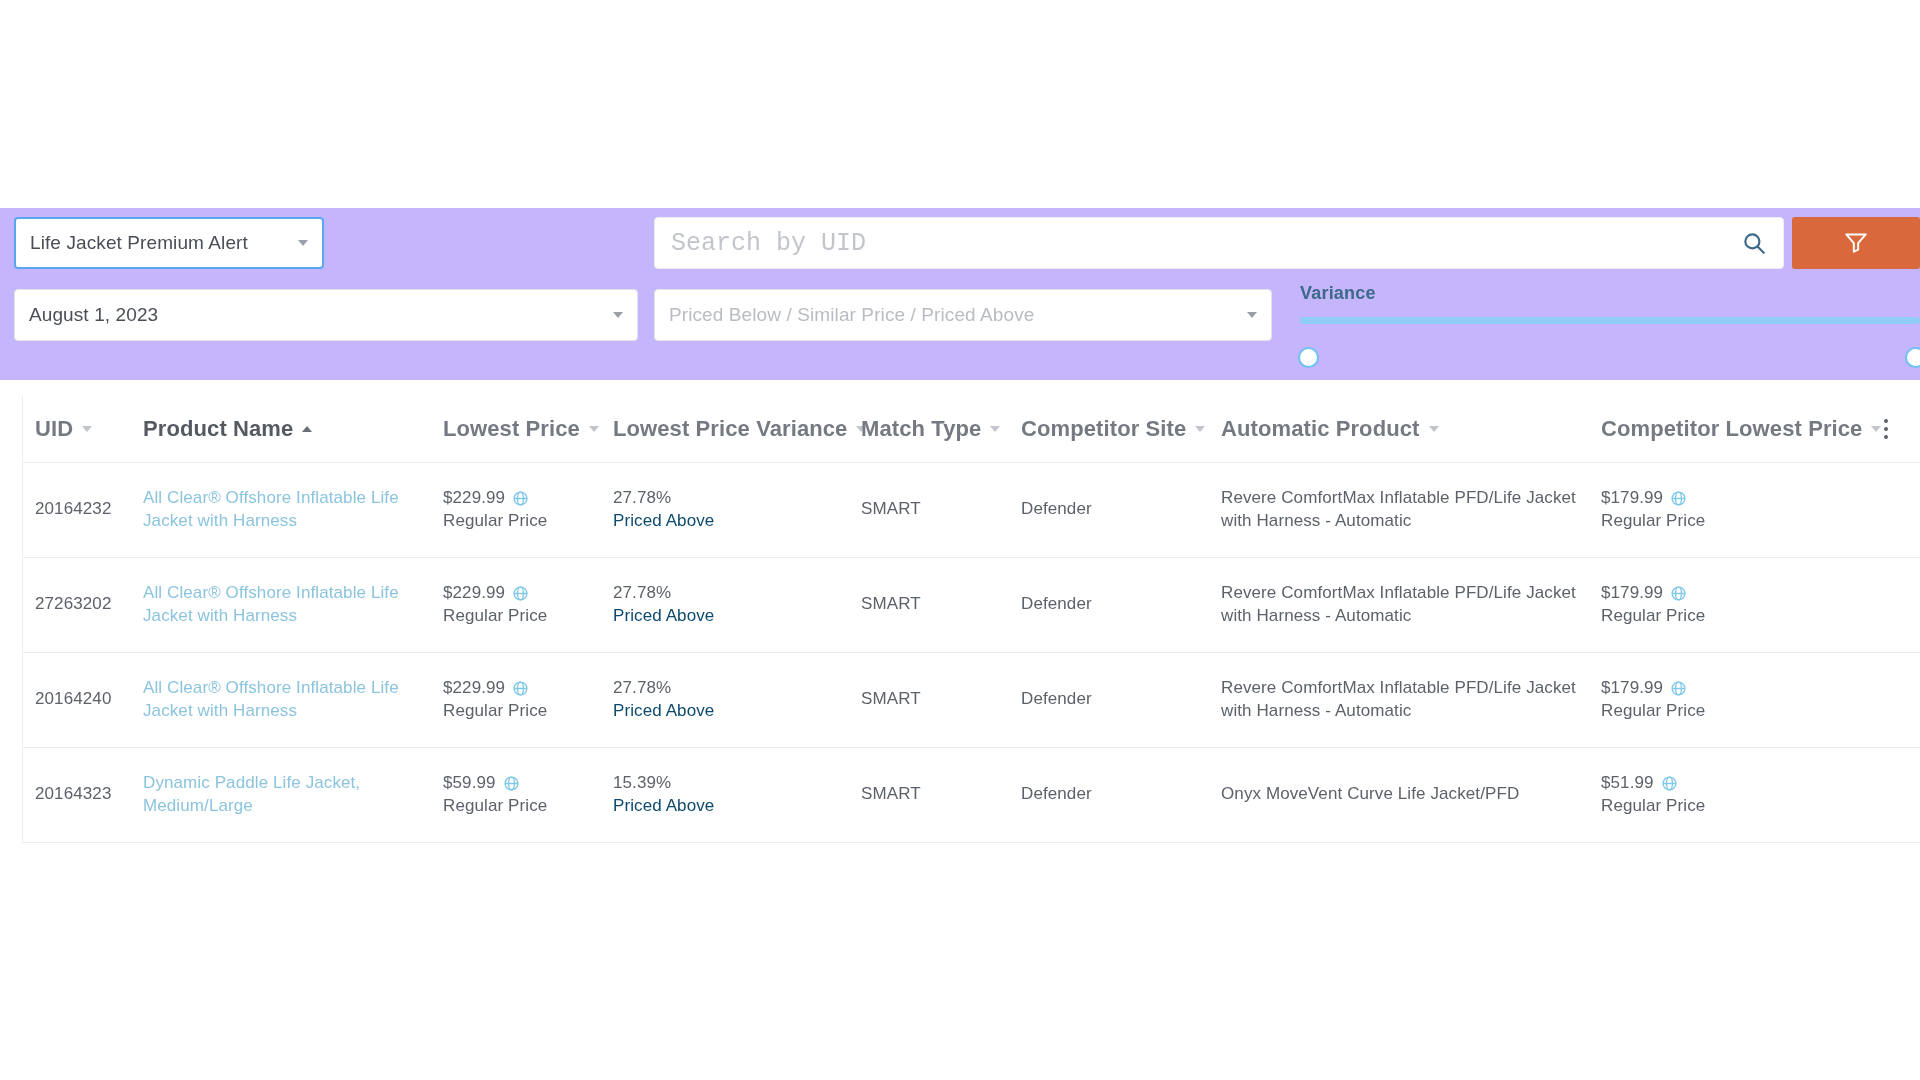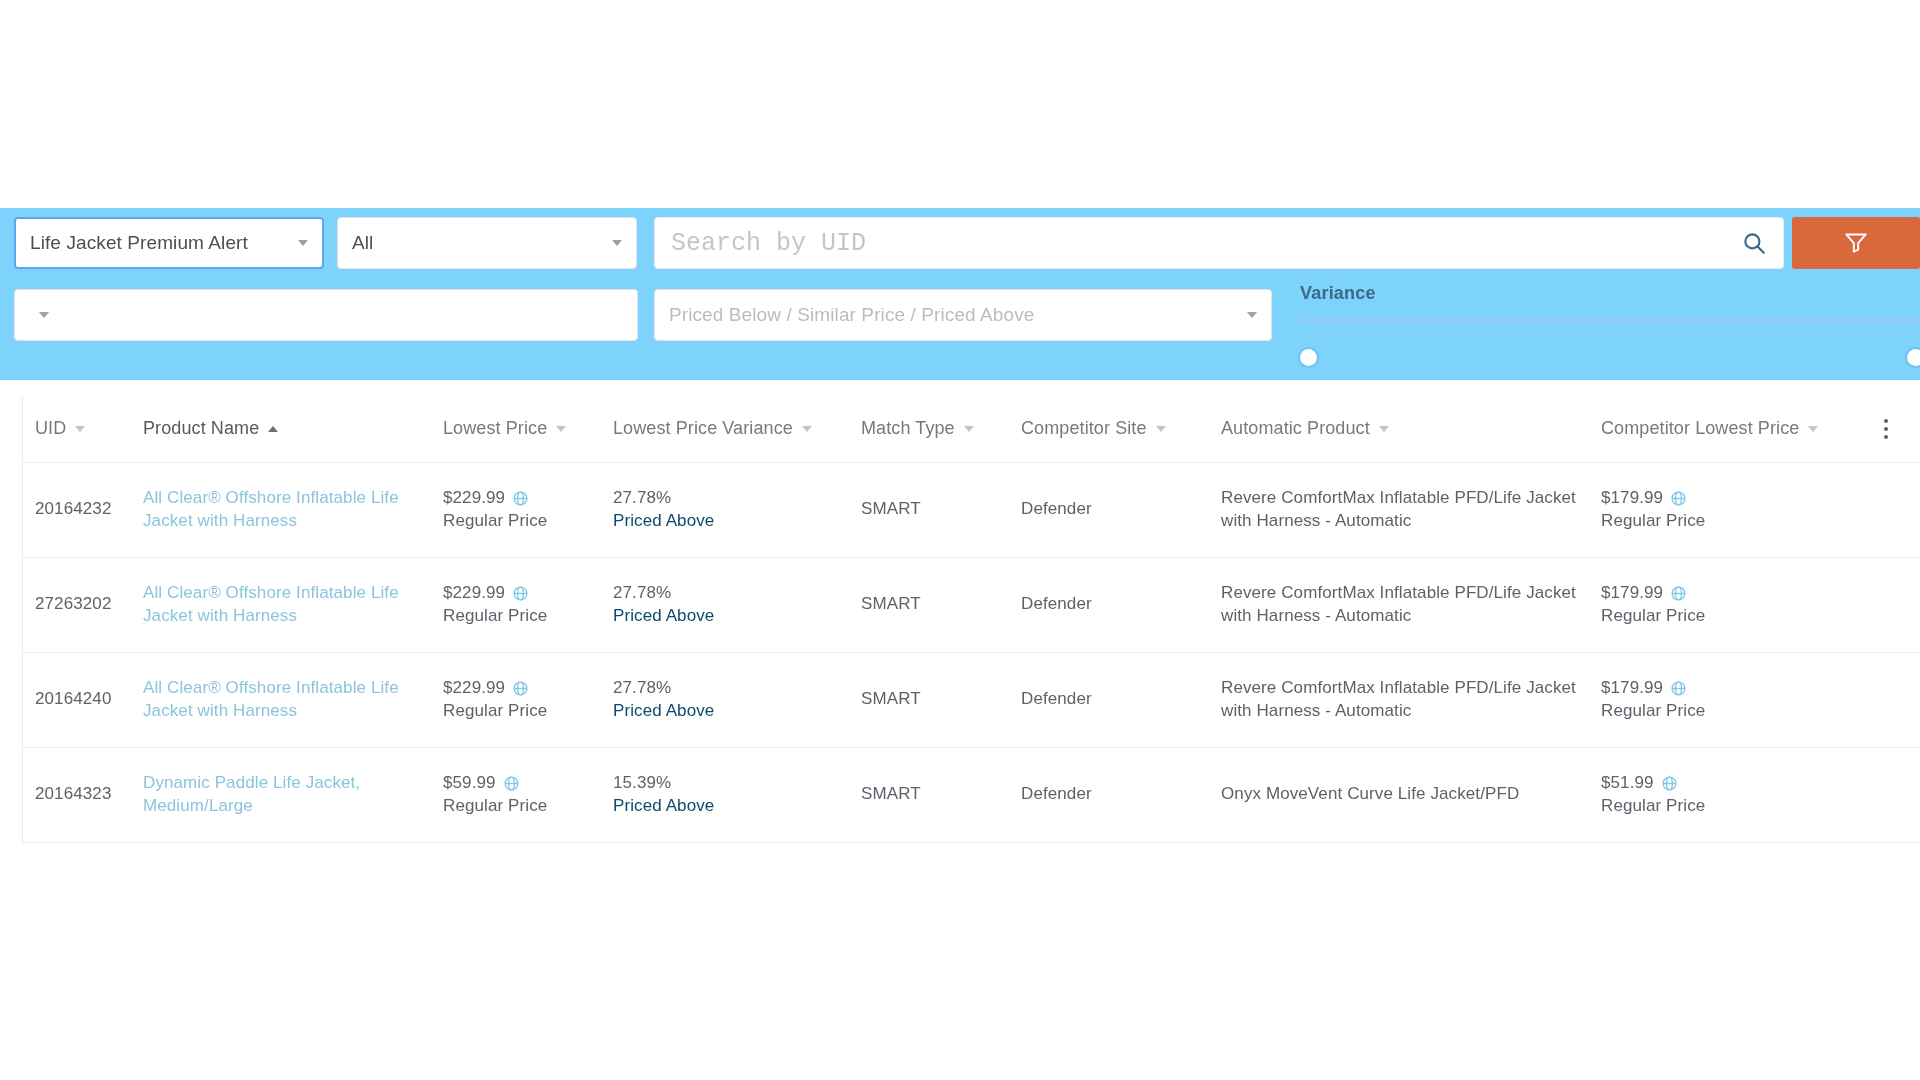--- a/index.html
+++ b/index.html
@@ -18,21 +18,21 @@
     background: #ffffff;
   }
 
   
   .toolbar {
     position: absolute;
     left: 0;
     top: 208px;
     width: 1920px;
     height: 172px;
-    background: #7dd3fc;
+    background: #c4b5fd;
   }
 
   .toolbar-row1 {
     position: absolute;
     left: 0; top: 0;
     width: 1920px; height: 70px;
   }
   .toolbar-row2 {
     position: absolute;
     left: 0; top: 72px;
@@ -163,22 +163,22 @@
   table.grid {
     width: 1898px;
     border-collapse: collapse;
     table-layout: fixed;
   }
 
   table.grid thead th {
     height: 66px;
     text-align: left;
     vertical-align: middle;
-    font-size: 18px;
-    font-weight: normal;
+    font-size: 22px;
+    font-weight: bold;
     color: #757a82;
     border-bottom: 1px solid #ececec;
     padding: 0;
     white-space: nowrap;
     letter-spacing: 0.1px;
   }
   table.grid thead th .hd {
     display: flex;
     align-items: center;
     gap: 9px;
@@ -254,24 +254,20 @@
 
   <div class="toolbar">
 
     <div class="toolbar-row1">
 
       <div class="field focused" id="alert-select">
         <span class="val">Life Jacket Premium Alert</span>
         <span class="caret"></span>
       </div>
 
-      <div class="field" id="scope-select">
-        <span class="val">All</span>
-        <span class="caret"></span>
-      </div>
 
       <div id="search-wrap">
         <input id="search-input" type="text" placeholder="Search by UID" style="">
         <span class="search-icon">
           <svg viewBox="0 0 24 24" width="26" height="26" fill="none" stroke="#3d6a87" stroke-width="2" stroke-linecap="round">
             <circle cx="10.5" cy="10.5" r="6.5"></circle>
             <line x1="15.5" y1="15.5" x2="21" y2="21"></line>
           </svg>
         </span>
       </div>
@@ -281,20 +277,21 @@
           <svg viewBox="0 0 24 24" width="26" height="26" fill="none" stroke="#ffffff" stroke-width="1.8" stroke-linejoin="round" stroke-linecap="round">
             <path d="M3 5h18l-7 8v6l-4 2v-8z"></path>
           </svg>
         </span>
       </button>
     </div>
 
     <div class="toolbar-row2">
 
       <div class="field" id="date-select">
+        <span class="val">August 1, 2023</span>
         <span class="caret"></span>
       </div>
 
       <div class="field" id="status-select">
         <span class="placeholder">Priced Below / Similar Price / Priced Above</span>
         <span class="caret"></span>
       </div>
 
       <div class="variance-block">
         <div class="variance-label">Variance</div>

